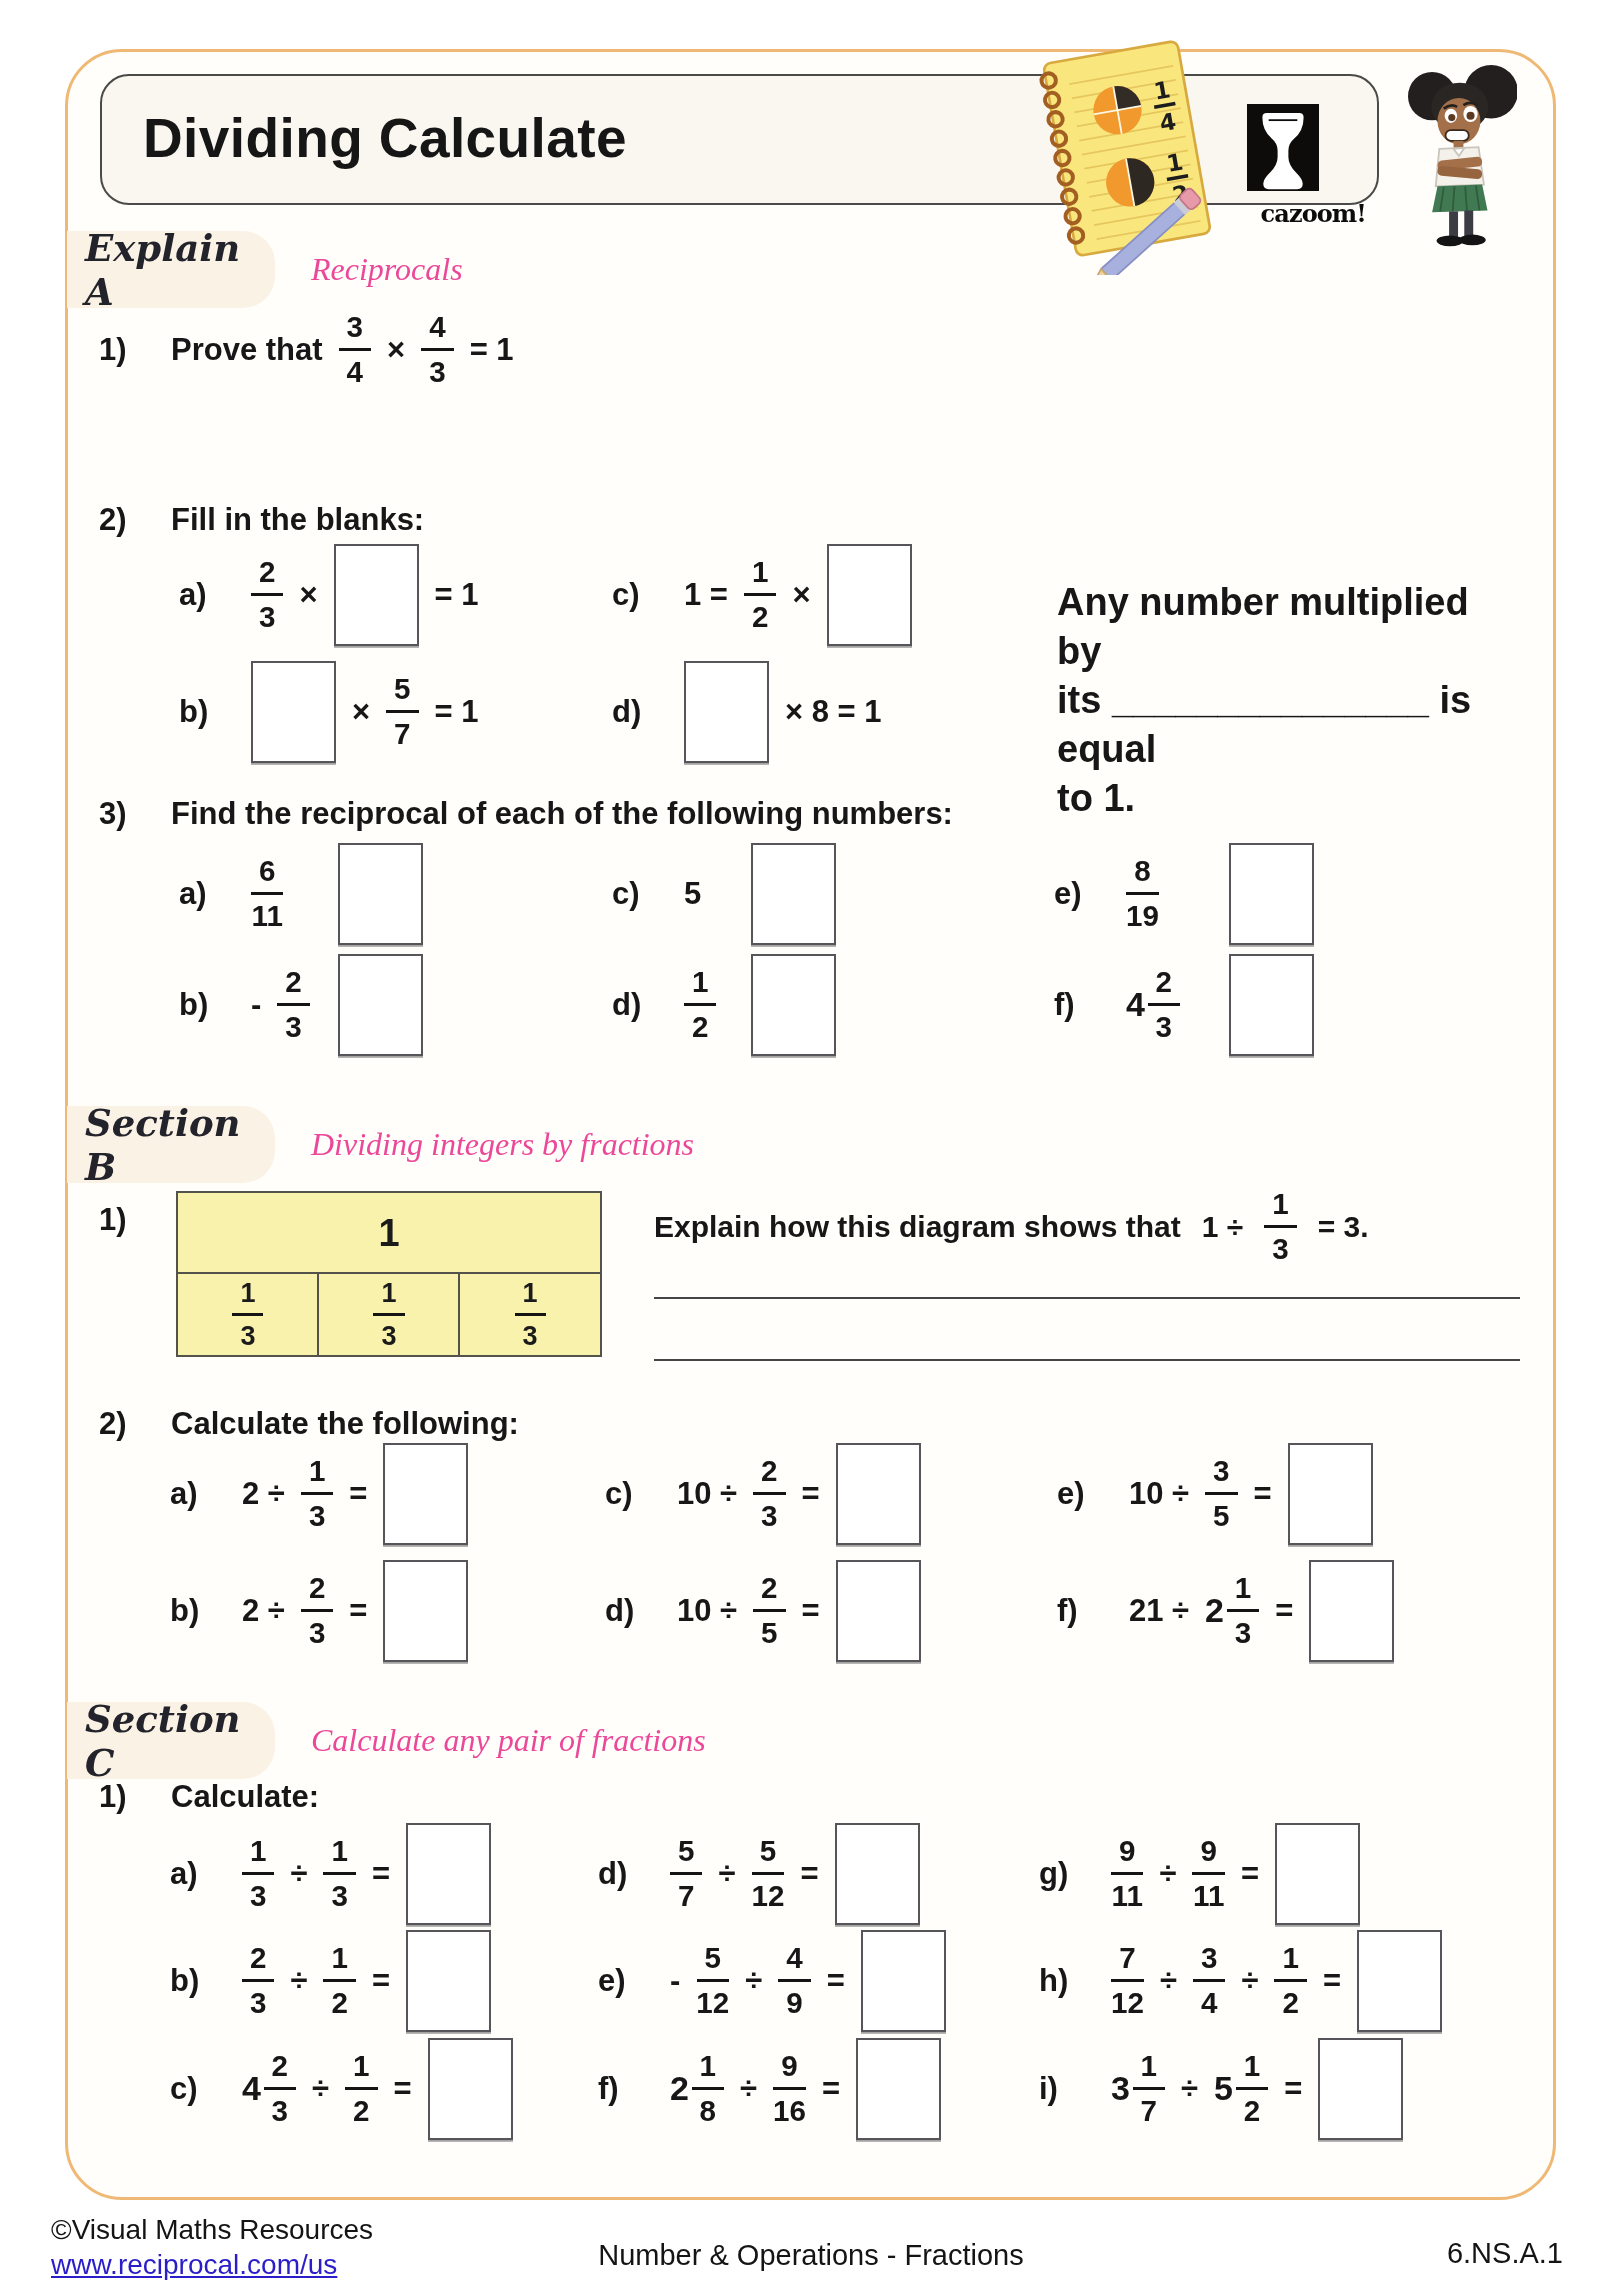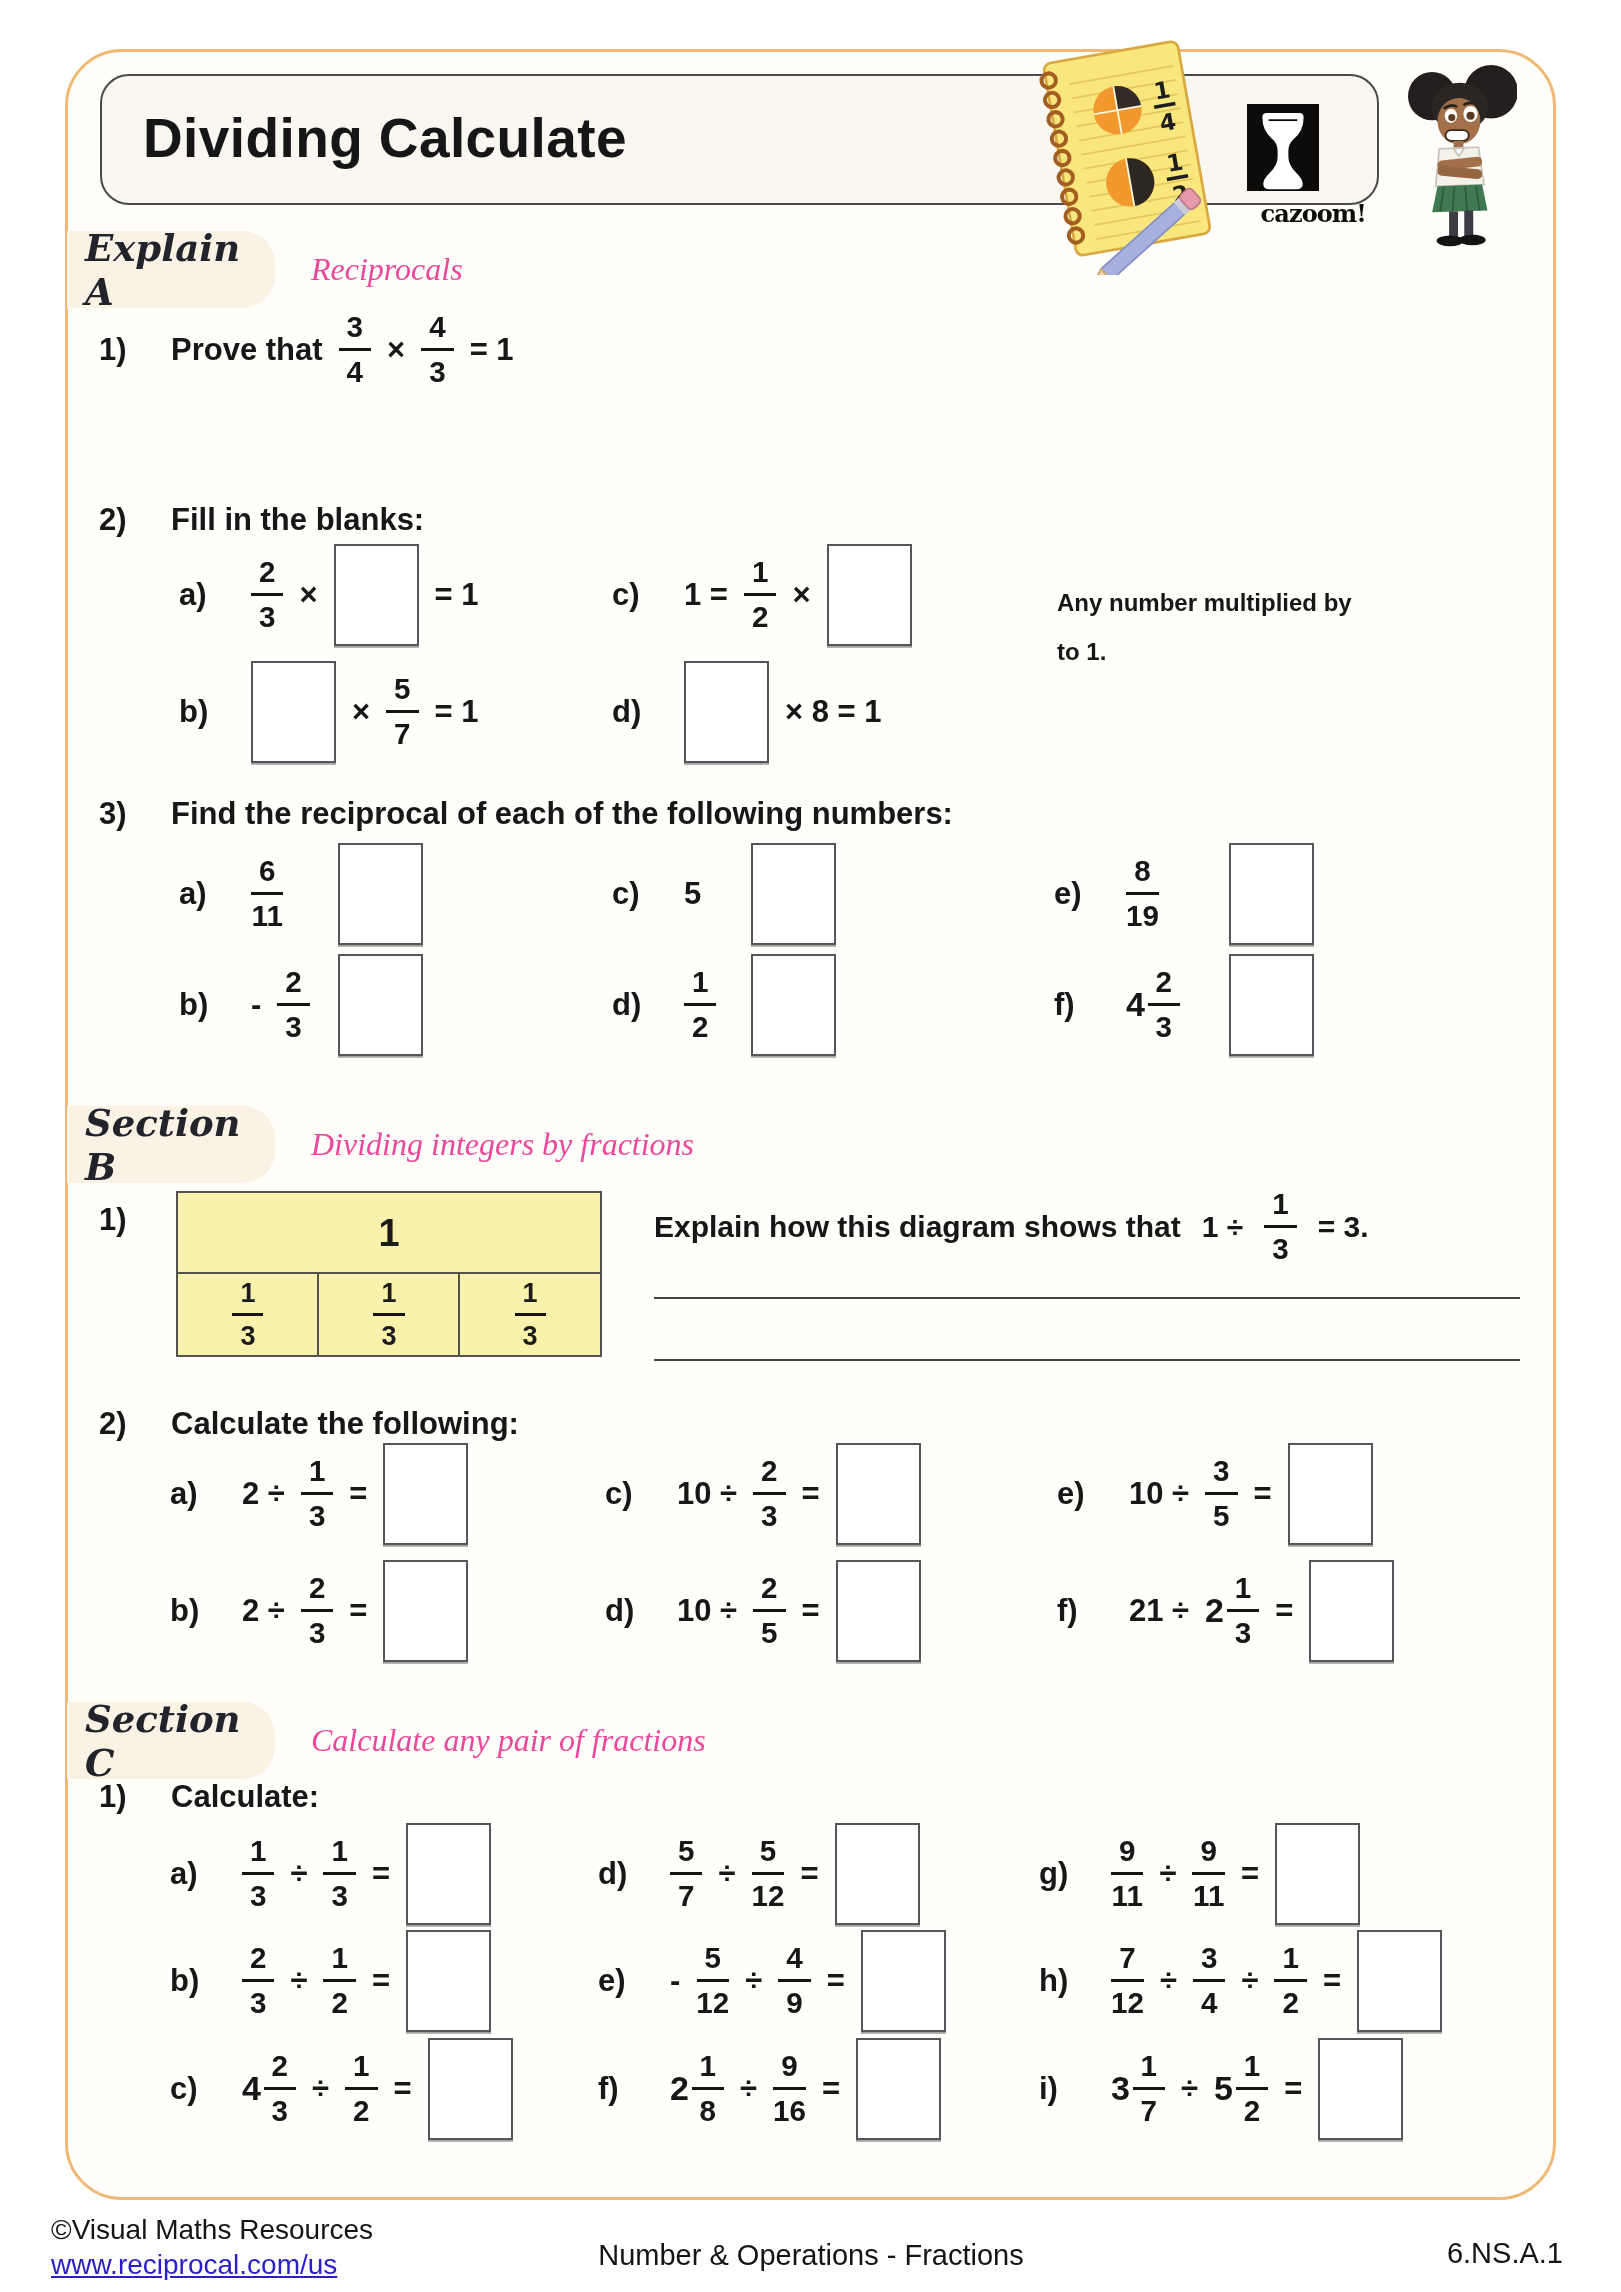--- a/index.html
+++ b/index.html
@@ -32,21 +32,21 @@
   .eq .t{white-space:pre;}
   .frac{display:inline-flex;flex-direction:column;align-items:center;line-height:1;}
   .frac .num{padding:0 8px 6.3px;border-bottom:3.6px solid #141414;font-size:29.6px;font-weight:bold;}
   .frac .den{padding-top:6.3px;font-size:29.6px;font-weight:bold;}
   .mixed{display:inline-flex;align-items:center;gap:2.7px;}
   .mixed .whole{font-size:34px;font-weight:bold;}
   .ansbox{box-sizing:border-box;width:85px;height:102px;background:#ffffff;
           border:2.7px solid #56565a;box-shadow:0 1.8px 0 rgba(90,90,90,.55);flex:none;}
   .ansbox.last{margin-left:auto;}
   
-  .note{position:absolute;left:1057px;top:578px;width:439px;font-size:24px;font-weight:bold;
+  .note{position:absolute;left:1057px;top:578px;width:439px;font-size:38px;font-weight:bold;
         line-height:49px;color:#171717;}
   
   .diagram{position:absolute;left:176px;top:1191px;width:426px;}
   .diag-top{box-sizing:border-box;height:84px;background:#F8F2AC;border:2.7px solid #53524B;
             display:flex;align-items:center;justify-content:center;font-size:38px;font-weight:bold;}
   .diag-row{display:flex;margin-top:-2.7px;}
   .diag-cell{box-sizing:border-box;flex:1;height:85px;background:#F8F2AC;border:2.7px solid #53524B;
              display:flex;align-items:center;justify-content:center;}
   .diag-cell + .diag-cell{margin-left:-2.7px;}
   .diag-cell .frac .num,.diag-cell .frac .den{font-size:27px;}
@@ -218,20 +218,21 @@
       <span class="t">= 1</span>
     </div>
   <div class="eq" style="left:612px;top:658px;">
       <span class="eq-label">d)</span>
       <span class="ansbox"></span>
       <span class="t">× 8 = 1</span>
     </div>
 
   <div class="note">
     <div>Any number multiplied by</div>
+    <div>its _______________ is equal</div>
     <div>to 1.</div>
   </div>
 
   <div class="eq hdr" style="left:99px;top:792px;">
       <span class="eq-label">3)</span>
       <span class="t">Find the reciprocal of each of the following numbers:</span>
     </div>
   <div class="eq" style="left:179px;top:840px;width:244px;">
       <span class="eq-label">a)</span>
       <span class="frac">

